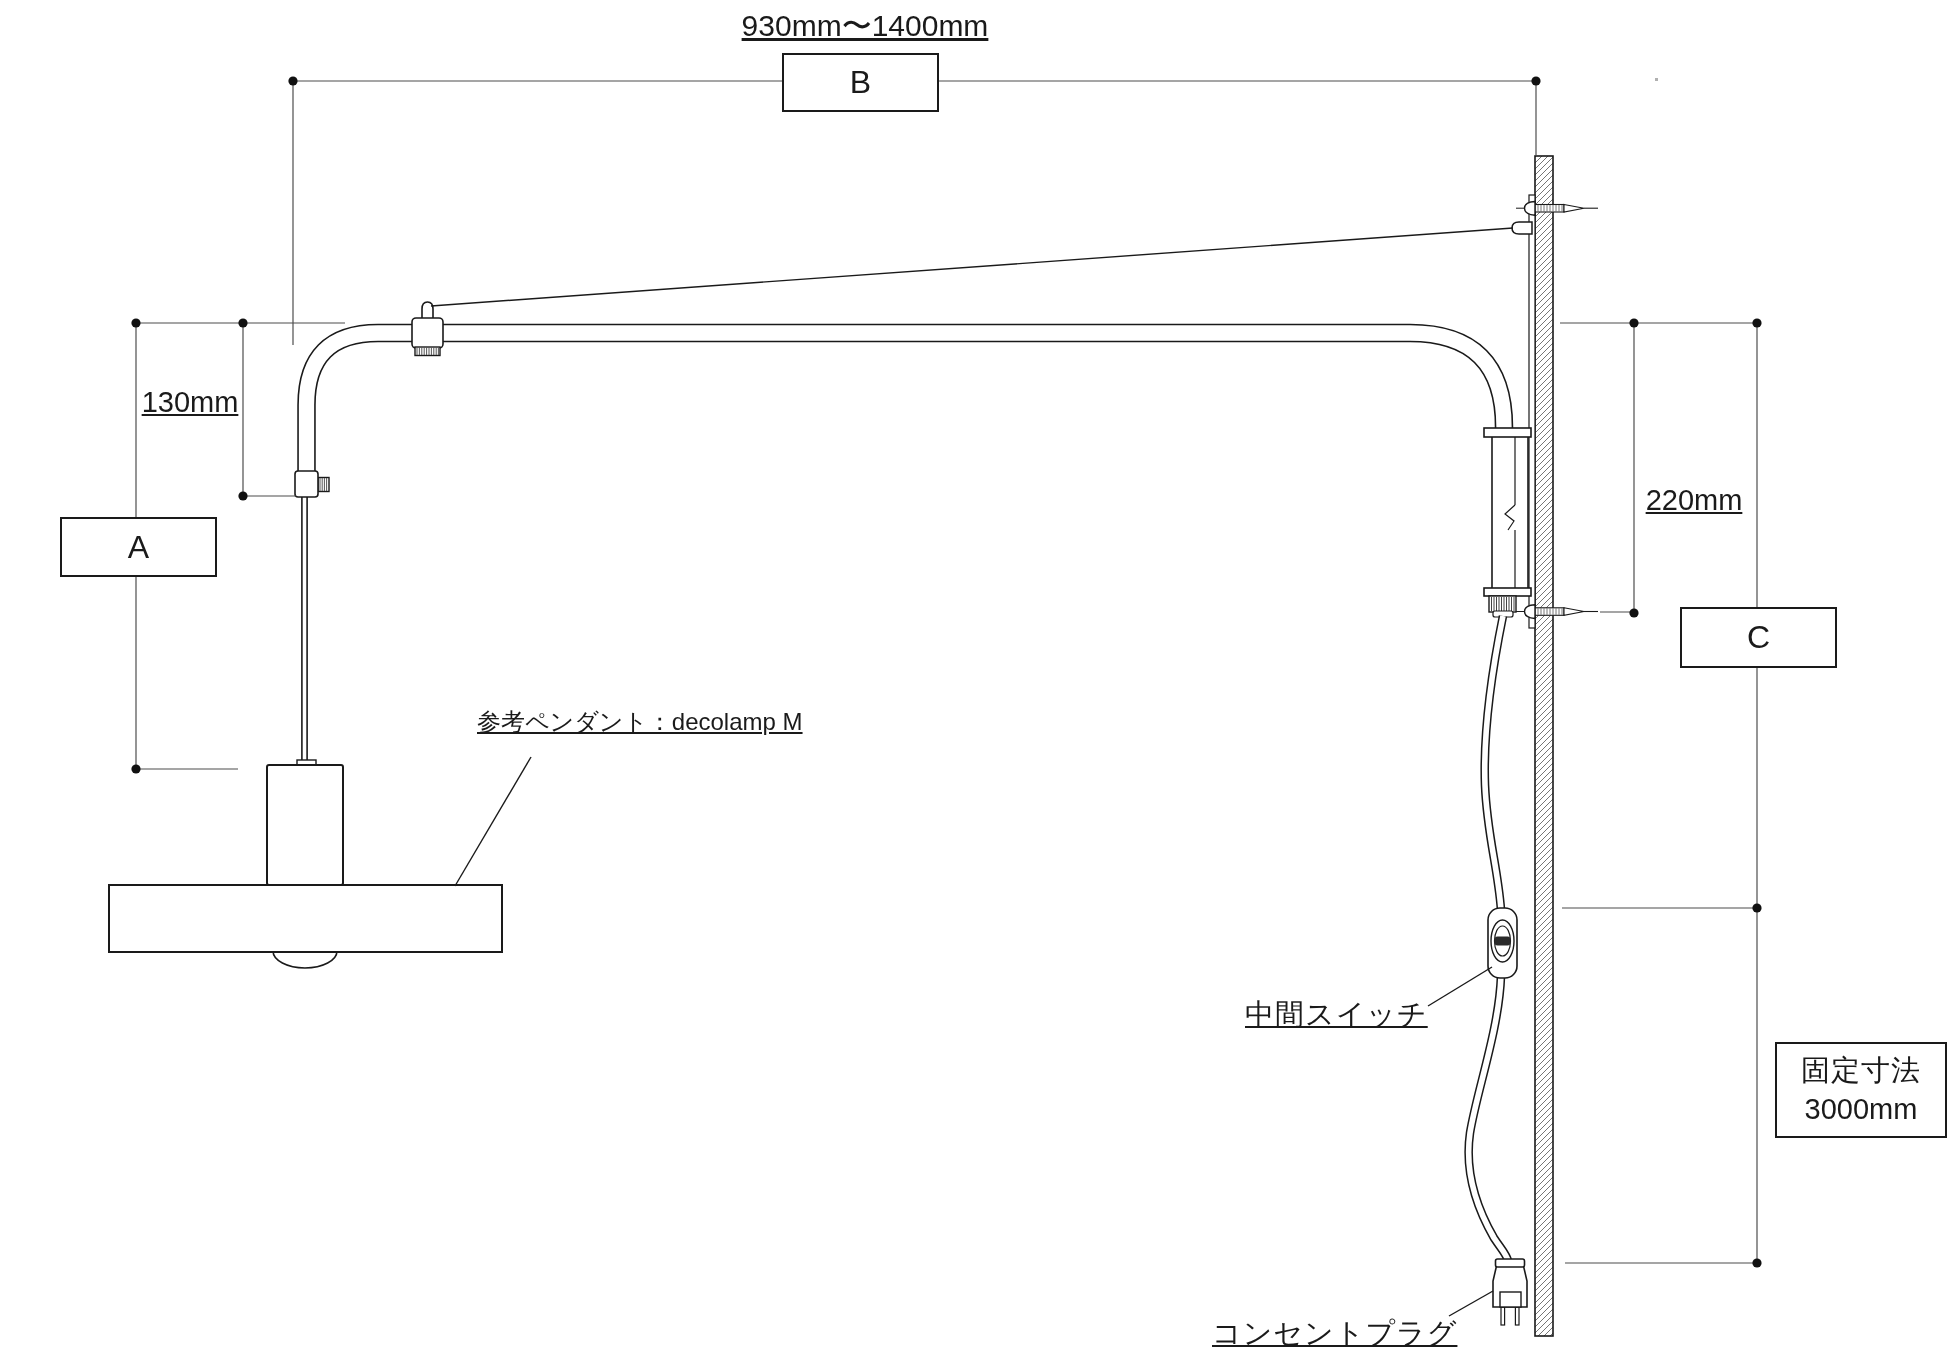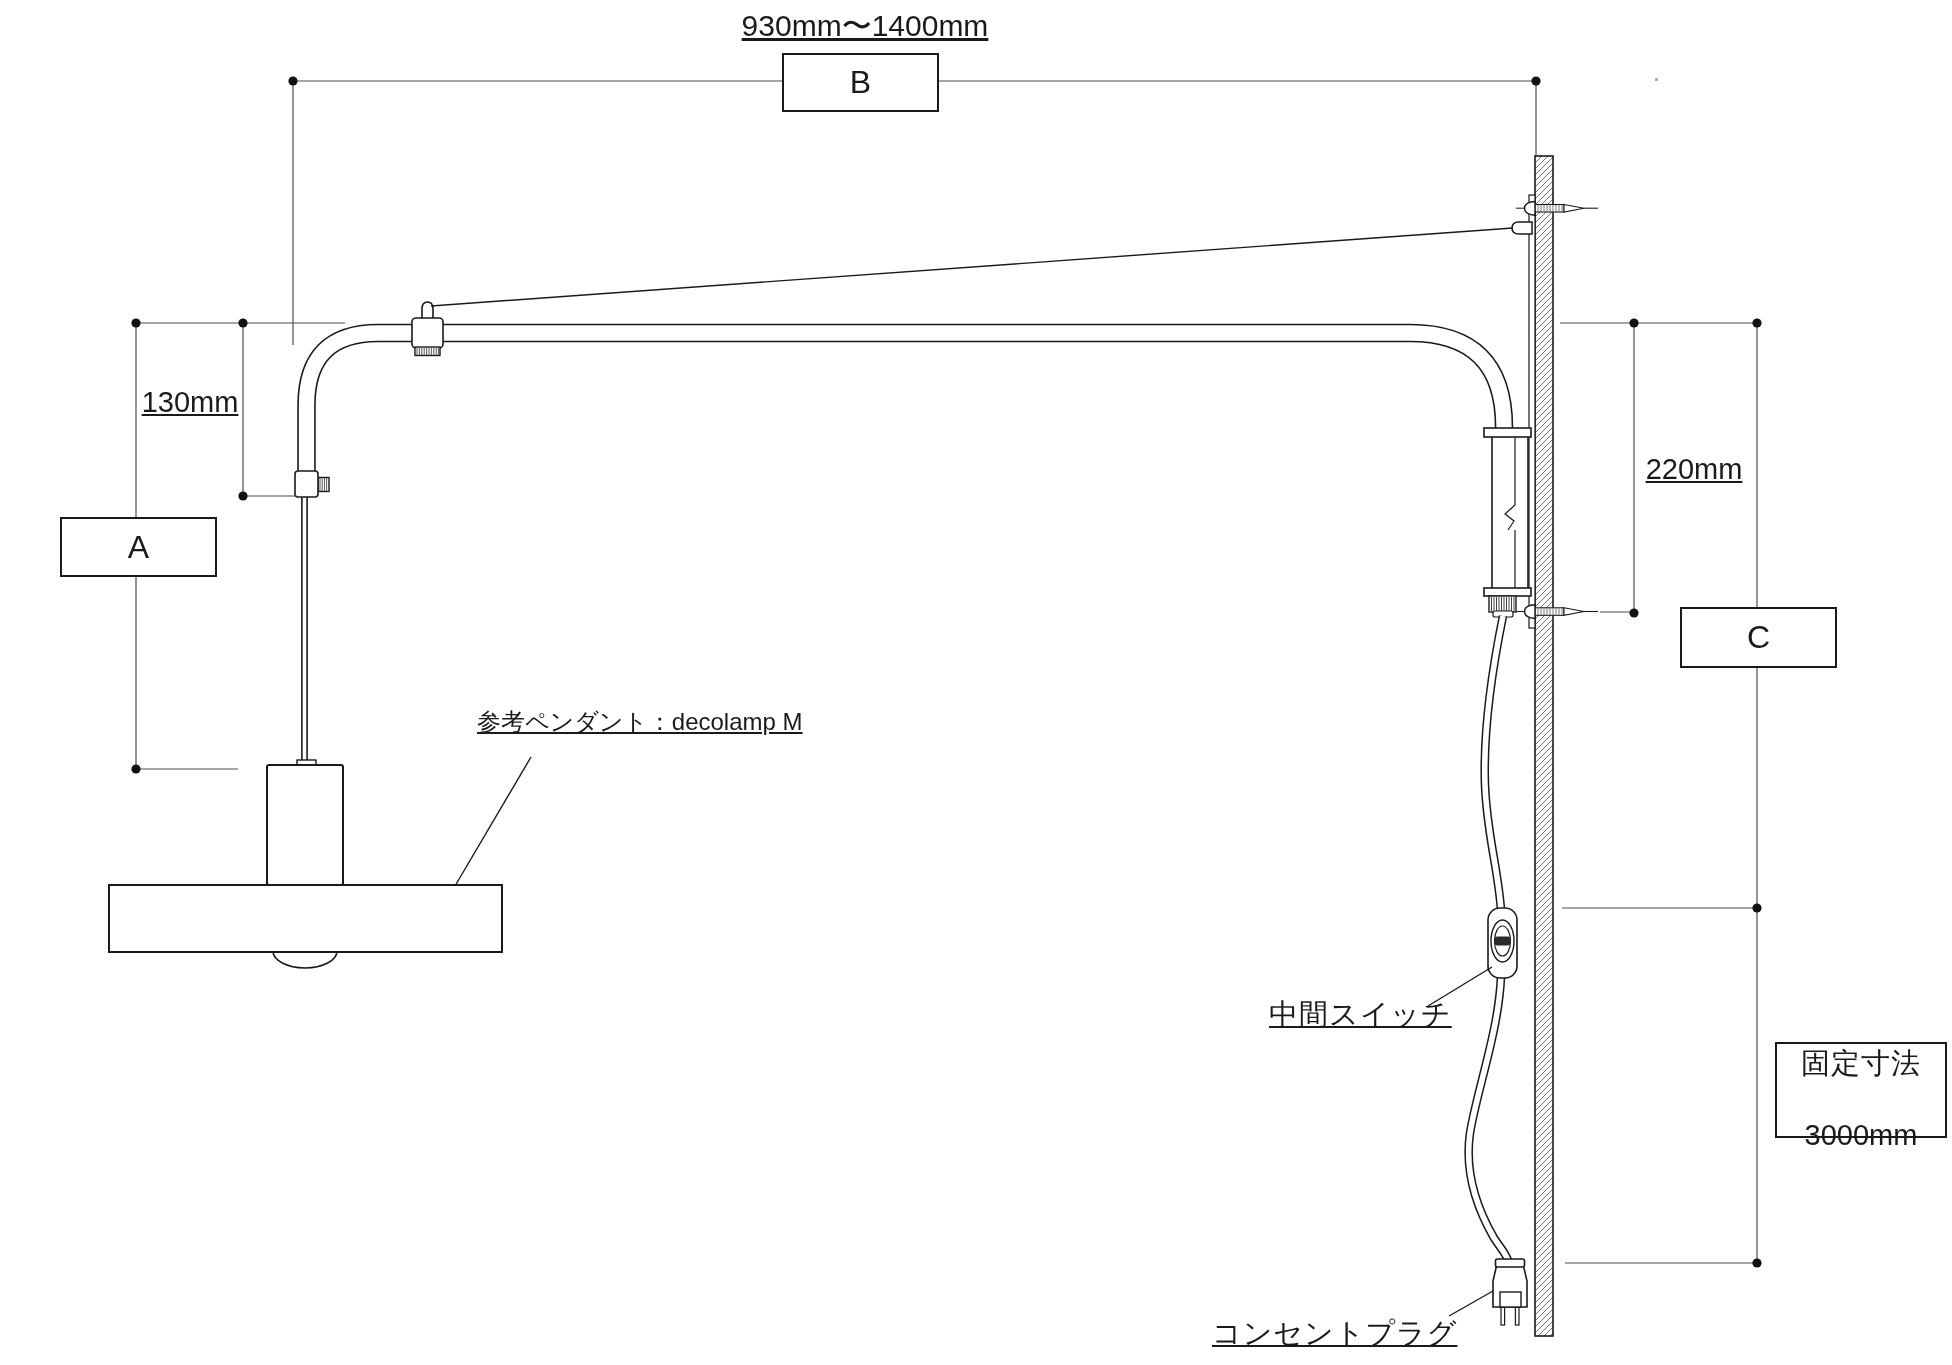--- a/index.html
+++ b/index.html
@@ -10,22 +10,22 @@
   #artwork{position:absolute;left:0;top:0;}
   .lbl{position:absolute;white-space:nowrap;color:#1a1a1a;text-decoration:underline;}
   .dim-text{font-size:29px;text-align:center;}
   .ref-box{
     position:absolute;background:#ffffff;border:2.5px solid #1a1a1a;
     display:flex;align-items:center;justify-content:center;
     font-size:32px;color:#1a1a1a;
   }
   .fixed-box{
     position:absolute;background:#ffffff;border:2.5px solid #1a1a1a;
-    display:flex;flex-direction:column;align-items:center;
-    font-size:29px;line-height:1.35;text-align:center;gap:33px;
+    display:flex;flex-direction:column;align-items:center;justify-content:center;
+    font-size:29px;line-height:1.35;text-align:center;
   }
   .jp{letter-spacing:1px;}
 </style>
 </head>
 <body>
 
 <div id="stage">
 
   <svg id="artwork" width="1952" height="1365" viewBox="0 0 1952 1365">
     <defs>
@@ -218,30 +218,30 @@
   <div class="ref-box" style="left:782px;top:53px;width:153px;height:55px;">
     <span>B</span>
   </div>
 
   <div class="lbl dim-text" style="left:138px;top:386px;width:104px;">130mm</div>
 
   <div class="ref-box" style="left:60px;top:517px;width:153px;height:56px;">
     <span>A</span>
   </div>
 
-  <div class="lbl dim-text" style="left:1636px;top:453px;width:116px;">220mm</div>
+  <div class="lbl dim-text" style="left:1636px;top:484px;width:116px;">220mm</div>
 
   <div class="ref-box" style="left:1680px;top:607px;width:153px;height:57px;">
     <span>C</span>
   </div>
 
   <div class="fixed-box" style="left:1775px;top:1042px;width:168px;height:92px;">
     <span class="jp">固定寸法</span>
     <span>3000mm</span>
   </div>
 
   <div class="lbl" style="left:477px;top:706px;font-size:24px;">参考ペンダント：decolamp M</div>
 
-  <div class="lbl jp" style="left:1245px;top:995px;font-size:29px;margin-left:24px;">中間スイッチ</div>
+  <div class="lbl jp" style="left:1245px;top:995px;font-size:29px;">中間スイッチ</div>
 
   <div class="lbl jp" style="left:1212px;top:1314px;font-size:29px;">コンセントプラグ</div>
 
 </div>
 
 </body></html>

